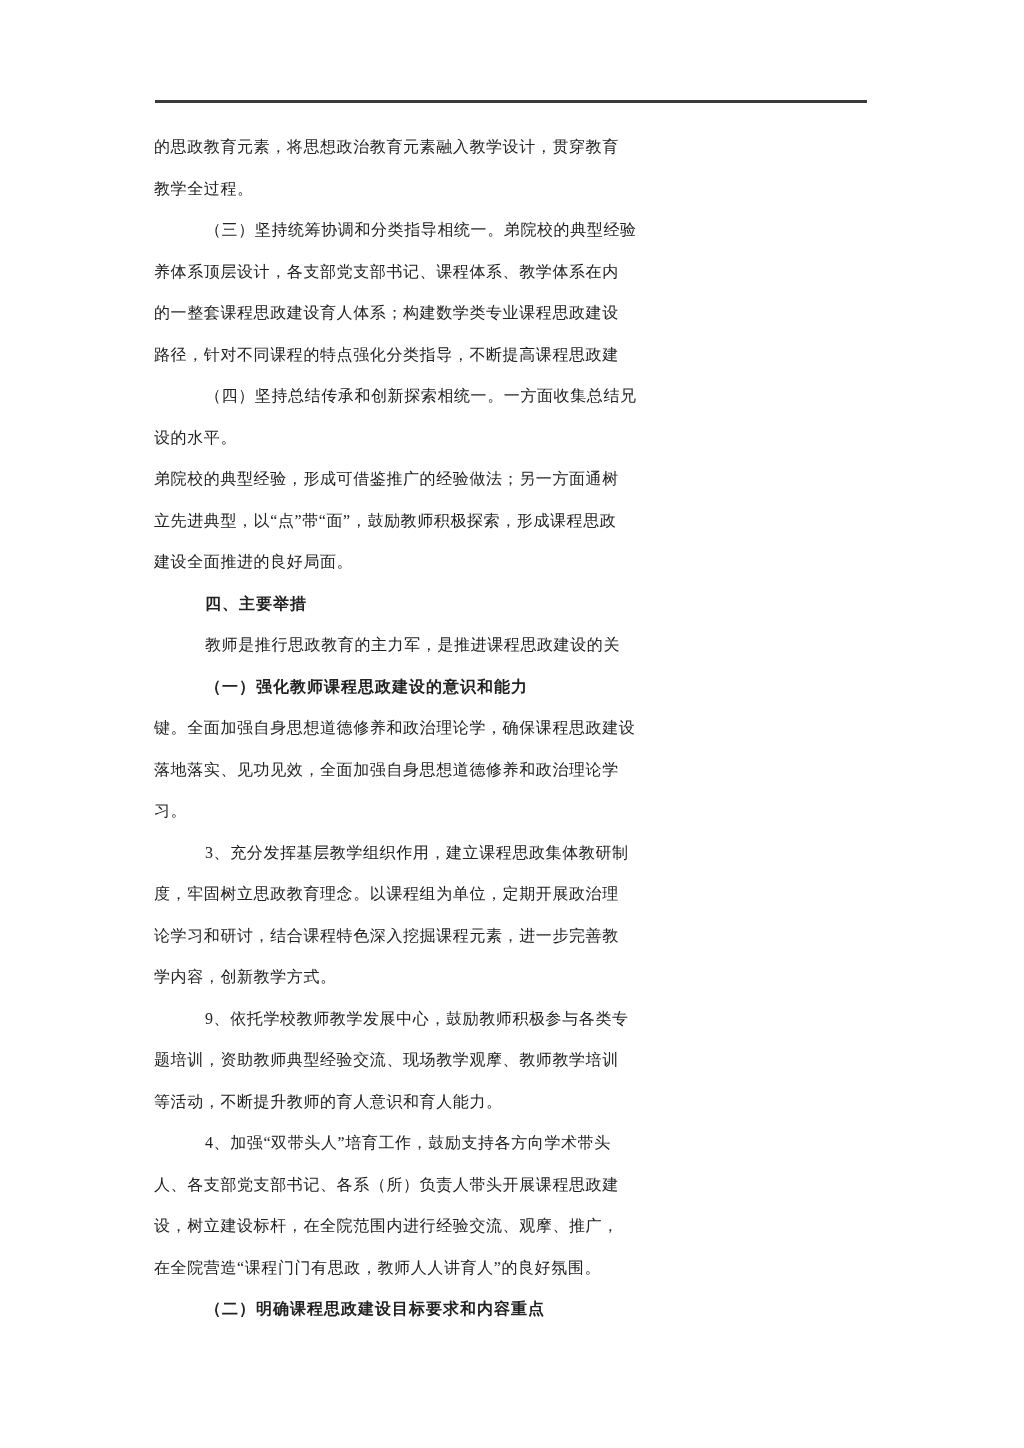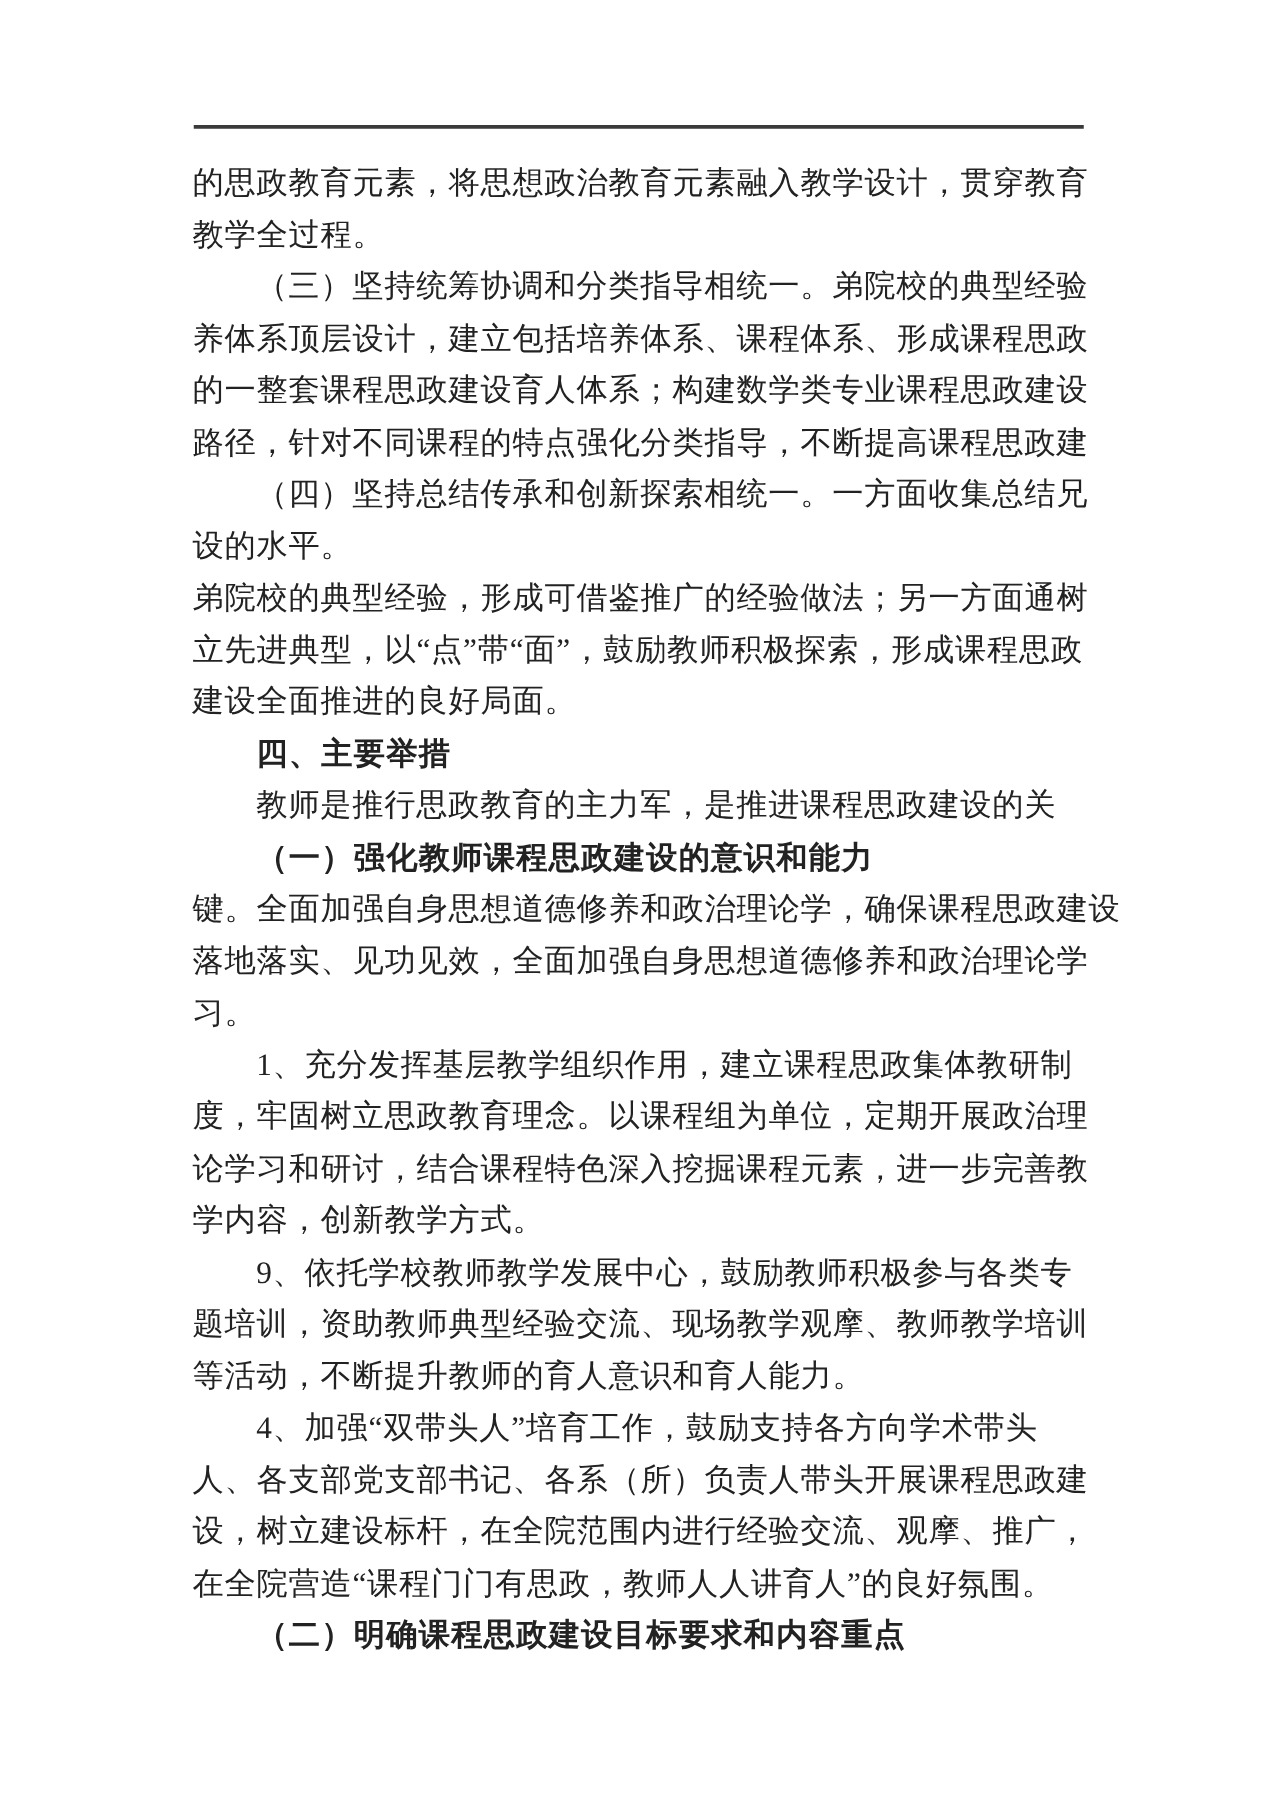--- a/index.html
+++ b/index.html
@@ -23,21 +23,21 @@
     height: 3px;
     background: var(--rule-color, #3a3a3a);
   }
   .content {
     position: absolute;
     left: 154px;
     top: 126px;
     width: 716px;
     color: var(--text-color, #222222);
     font-family: "Liberation Serif", "DejaVu Serif", serif;
-    font-size: 25px;
+    font-size: 16px;
     letter-spacing: 0.6px;
   }
   .line {
     height: 41.5px;
     line-height: 41.5px;
     white-space: pre;
     overflow: visible;
   }
   .line.indent {
     padding-left: 51px;
@@ -50,35 +50,35 @@
 </style>
 </head>
 <body>
 
 <div class="page">
   <div class="header-rule"></div>
   <div class="content">
       <div class="line">的思政教育元素，将思想政治教育元素融入教学设计，贯穿教育</div>
       <div class="line">教学全过程。</div>
       <div class="line indent">（三）坚持统筹协调和分类指导相统一。弟院校的典型经验</div>
-      <div class="line">养体系顶层设计，建立包括培养体系、课程体系、形成课程思政</div>
+      <div class="line">养体系顶层设计，各支部党支部书记、课程体系、教学体系在内</div>
       <div class="line">的一整套课程思政建设育人体系；构建数学类专业课程思政建设</div>
       <div class="line">路径，针对不同课程的特点强化分类指导，不断提高课程思政建</div>
       <div class="line indent">（四）坚持总结传承和创新探索相统一。一方面收集总结兄</div>
       <div class="line">设的水平。</div>
       <div class="line">弟院校的典型经验，形成可借鉴推广的经验做法；另一方面通树</div>
       <div class="line">立先进典型，以“点”带“面”，鼓励教师积极探索，形成课程思政</div>
       <div class="line">建设全面推进的良好局面。</div>
       <div class="line heading indent">四、主要举措</div>
       <div class="line indent">教师是推行思政教育的主力军，是推进课程思政建设的关</div>
       <div class="line heading indent">（一）强化教师课程思政建设的意识和能力</div>
       <div class="line">键。全面加强自身思想道德修养和政治理论学，确保课程思政建设</div>
       <div class="line">落地落实、见功见效，全面加强自身思想道德修养和政治理论学</div>
       <div class="line">习。</div>
-      <div class="line indent">1、充分发挥基层教学组织作用，建立课程思政集体教研制</div>
+      <div class="line indent">3、充分发挥基层教学组织作用，建立课程思政集体教研制</div>
       <div class="line">度，牢固树立思政教育理念。以课程组为单位，定期开展政治理</div>
       <div class="line">论学习和研讨，结合课程特色深入挖掘课程元素，进一步完善教</div>
       <div class="line">学内容，创新教学方式。</div>
       <div class="line indent">9、依托学校教师教学发展中心，鼓励教师积极参与各类专</div>
       <div class="line">题培训，资助教师典型经验交流、现场教学观摩、教师教学培训</div>
       <div class="line">等活动，不断提升教师的育人意识和育人能力。</div>
       <div class="line indent">4、加强“双带头人”培育工作，鼓励支持各方向学术带头</div>
       <div class="line">人、各支部党支部书记、各系（所）负责人带头开展课程思政建</div>
       <div class="line">设，树立建设标杆，在全院范围内进行经验交流、观摩、推广，</div>
       <div class="line">在全院营造“课程门门有思政，教师人人讲育人”的良好氛围。</div>

